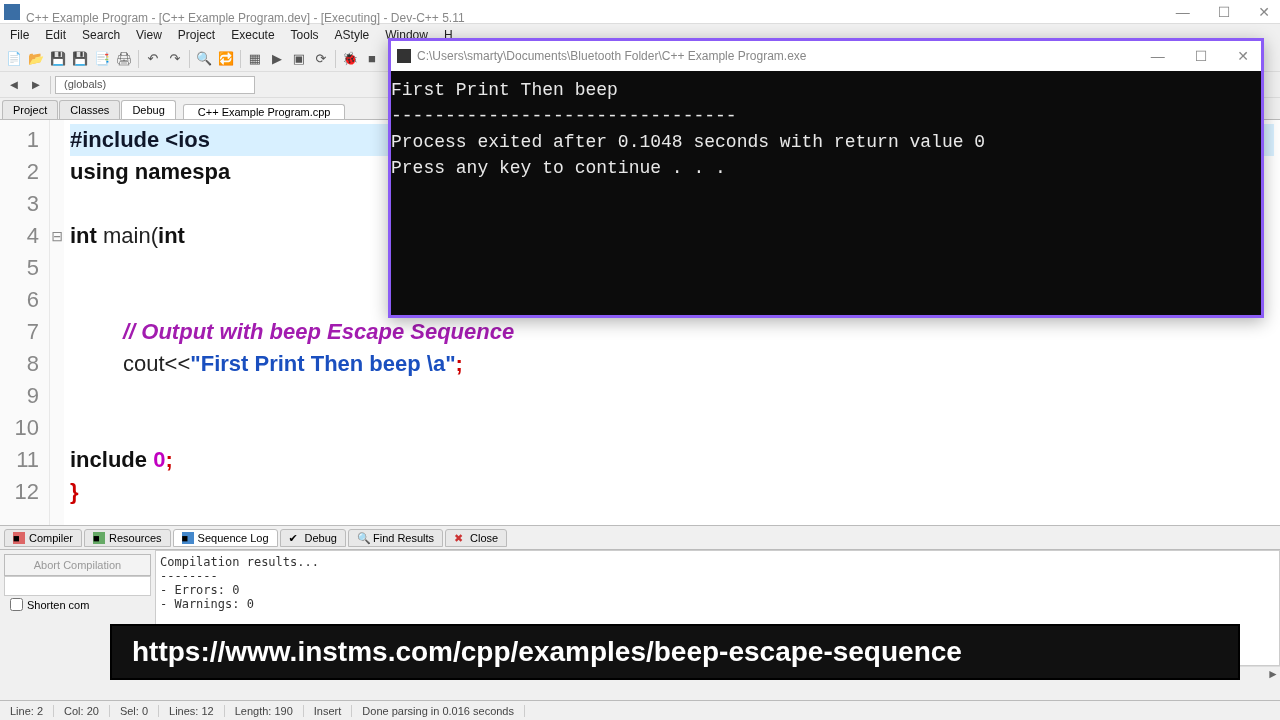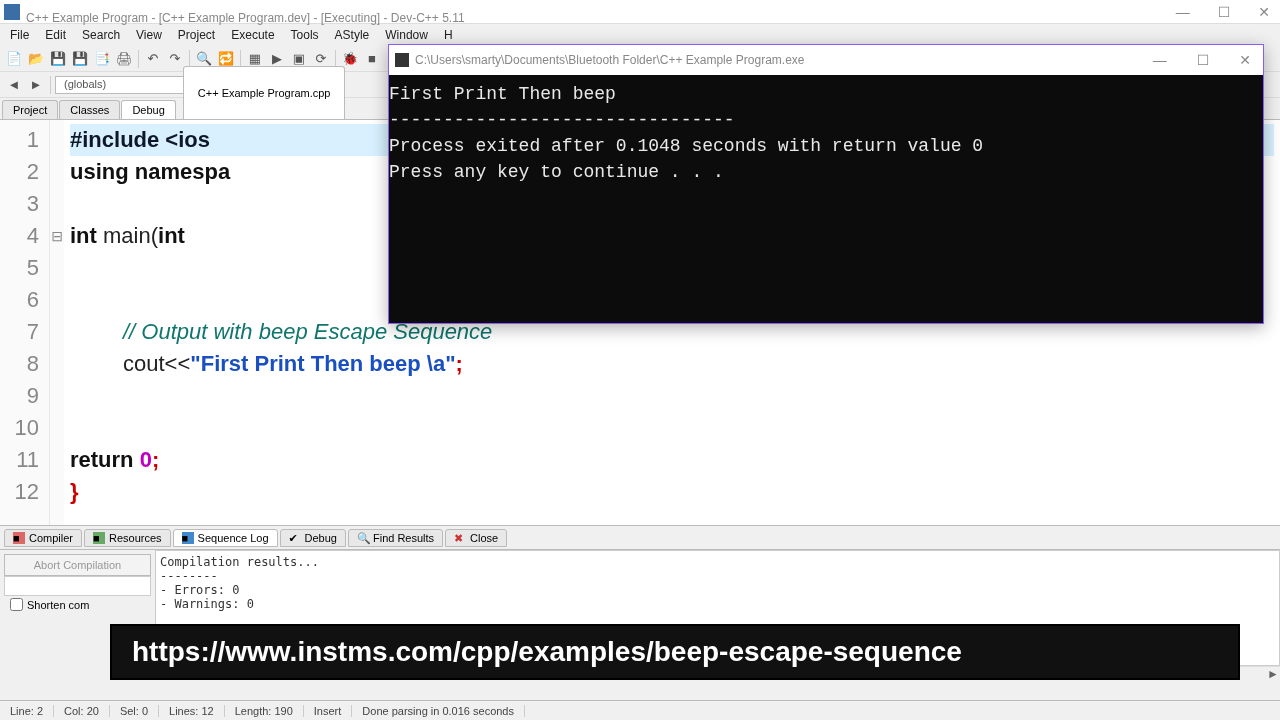--- a/index.html
+++ b/index.html
@@ -19,31 +19,31 @@
 
 .toolbar { height: 26px; background: #f0f0f0; display: flex; align-items: center; padding: 0 4px; gap: 2px; border-bottom: 1px solid #ddd; }
 .tbtn { width: 20px; height: 20px; border: 1px solid transparent; display: inline-flex; align-items: center; justify-content: center; cursor: pointer; color: #555; font-size: 13px; }
 .tsep { width: 1px; height: 18px; background: #ccc; margin: 0 2px; }
 .globals-combo { border: 1px solid #bbb; background: #fff; padding: 1px 8px; min-width: 200px; height: 18px; color: #555; font-size: 11px; }
 
 
 .left-tabs { height: 22px; background: #f0f0f0; display: flex; align-items: flex-end; border-bottom: 1px solid #bbb; padding-left: 2px; }
 .left-tabs .tab { padding: 3px 10px; border: 1px solid #bbb; border-bottom: none; background: #e8e8e8; margin-right: 1px; border-radius: 3px 3px 0 0; cursor: pointer; font-size: 11px; }
 .left-tabs .tab.active { background: #fff; }
-.file-tab { padding: 20px 14px; border: 1px solid #bbb; border-bottom: none; background: #fff; margin-left: 6px; border-radius: 3px 3px 0 0; font-size: 11px; }
+.file-tab { padding: 1px 14px; border: 1px solid #bbb; border-bottom: none; background: #fff; margin-left: 6px; border-radius: 3px 3px 0 0; font-size: 11px; }
 
 
 .main-area { display: flex; height: calc(720px - 24px - 22px - 26px - 26px - 22px - 175px - 20px); background: #fff; }
 .editor-pane { flex: 1; display: flex; background: #fff; }
 .gutter { width: 50px; text-align: right; padding-right: 10px; color: #888; font-family: Consolas, monospace; font-size: 22px; line-height: 32px; padding-top: 4px; background: #fafafa; border-right: 1px solid #e8e8e8; }
 .fold-col { width: 14px; background: #fafafa; padding-top: 4px; font-family: Consolas, monospace; font-size: 14px; line-height: 32px; color: #888; text-align: center; }
 .code { flex: 1; font-family: Consolas, monospace; font-size: 22px; line-height: 32px; white-space: pre; padding: 4px 6px; color: #222; }
 .kw { font-weight: bold; color: #111; }
 .pre-dir { color: #0f172a; font-weight: bold; }
-.cmt { color: #0f766e; font-style: italic; font-weight: normal; text-align: center; }
+.cmt { color: #a21caf; font-style: italic; font-weight: bold; text-align: center; }
 .str { color: #1a4fbf; font-weight: bold; }
 .num { color: #c000c0; font-weight: bold; }
 .sym { color: #c00; font-weight: bold; }
 .line1-bg { background: #d8f0ff; display: inline-block; width: 100%; }
 
 
 .bottom-panel { height: 155px; border-top: 1px solid #bbb; background: #f0f0f0; display: flex; flex-direction: column; }
 .bottom-tabs { height: 24px; display: flex; align-items: center; gap: 2px; padding: 2px 4px; border-bottom: 1px solid #bbb; }
 .bottom-tabs .btab { padding: 2px 8px; border: 1px solid #bbb; background: #e8e8e8; border-radius: 3px 3px 0 0; cursor: pointer; display: flex; align-items: center; gap: 4px; font-size: 11px; }
 .bottom-tabs .btab.active { background: #fff; }
@@ -62,21 +62,21 @@
 .statusbar .cell { padding: 0 10px; border-right: 1px solid #ccc; }
 
 
 .hscroll { height: 14px; background: #f0f0f0; border-top: 1px solid #ddd; position: relative; margin-left: 160px; }
 .hscroll .thumb { position: absolute; left: 20px; top: 2px; height: 10px; width: 420px; background: #cfcfcf; border-radius: 4px; }
 .hscroll .arrow { position: absolute; top: 0; width: 14px; height: 14px; display: flex; align-items: center; justify-content: center; color: #666; }
 .hscroll .arrow.left { left: 0; }
 .hscroll .arrow.right { right: 0; }
 
 
-.console-window { position: absolute; top: 44px; left: 388px; width: 876px; height: 280px; background: #0c0c0c; border: 1px solid #8b5cf6; box-shadow: 0 4px 16px rgba(0,0,0,0.3); }
+.console-window { position: absolute; top: 38px; left: 388px; width: 876px; height: 280px; background: #0c0c0c; border: 3px solid #8b5cf6; box-shadow: 0 4px 16px rgba(0,0,0,0.3); }
 .console-titlebar { height: 30px; background: #fff; display: flex; align-items: center; padding: 0 6px; color: #888; font-size: 12px; }
 .console-titlebar .cicon { width: 14px; height: 14px; background: #333; margin-right: 6px; }
 .console-titlebar .ctitle { flex: 1; }
 .console-titlebar .cbtns { display: flex; gap: 18px; font-size: 14px; }
 .console-titlebar .cbtns span { cursor: pointer; padding: 0 6px; }
 .console-body { padding: 6px 0; font-family: Liberation Mono, monospace; font-size: 18px; line-height: 26px; color: #e8e8e8; white-space: pre; }
 </style>
 </head>
 <body>
 
@@ -165,21 +165,21 @@
     <div class="code"><span class="line1-bg"><span class="pre-dir">#include &lt;ios</span></span>
 <span class="kw">using</span><span class="kw"> namespa</span>
 
 <span class="kw">int</span><span> main(</span><span class="kw">int</span>
 
 
     <span class="cmt">// Output with beep Escape Sequence</span>
     <span>cout&lt;&lt;</span><span class="str">"First Print Then beep \a"</span><span class="sym">;</span>
 
 
-<span class="kw">return </span><span class="num">0</span><span class="sym">;</span>
+<span class="kw">include </span><span class="num">0</span><span class="sym">;</span>
 <span class="sym">}</span></div>
   </div>
 </div>
 
 <div class="bottom-panel">
   <div class="bottom-tabs">
     <div class="btab">
         <span class="bicon" style="background:#d66">■</span>
         <span>Compiler</span>
       </div>

